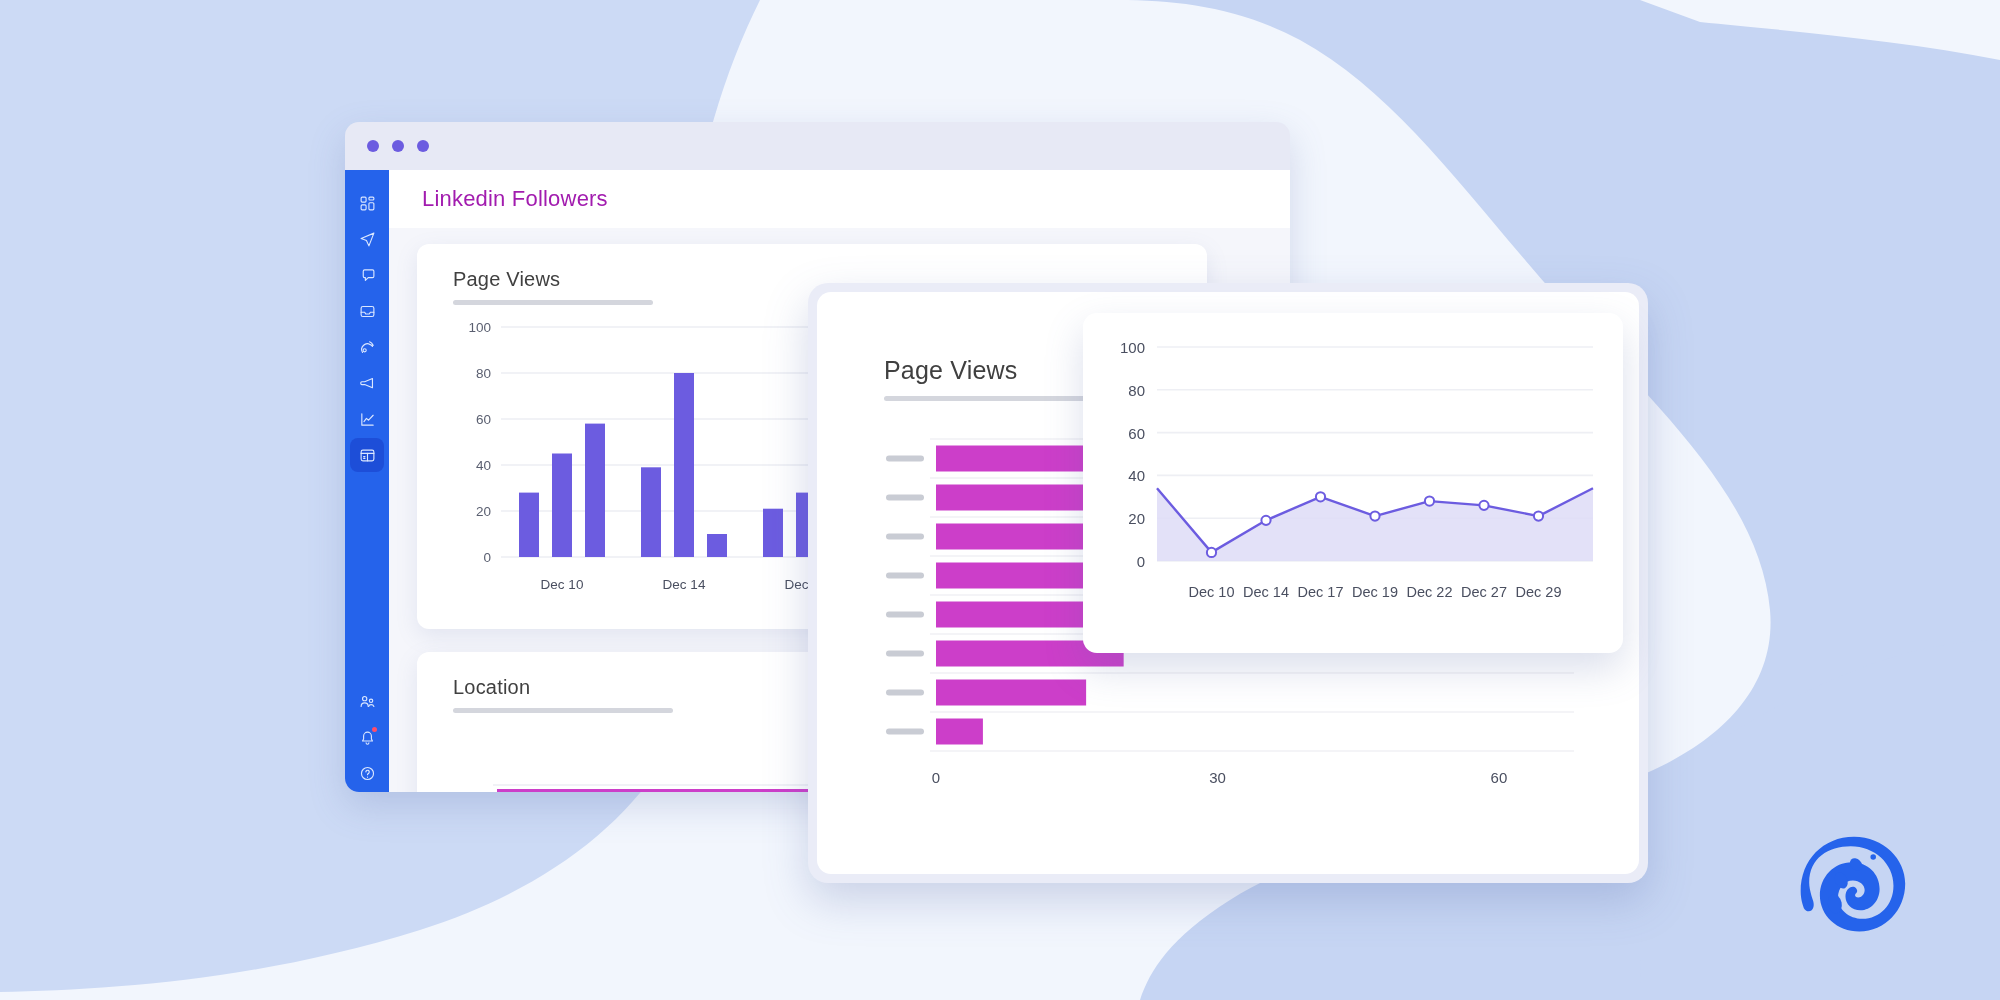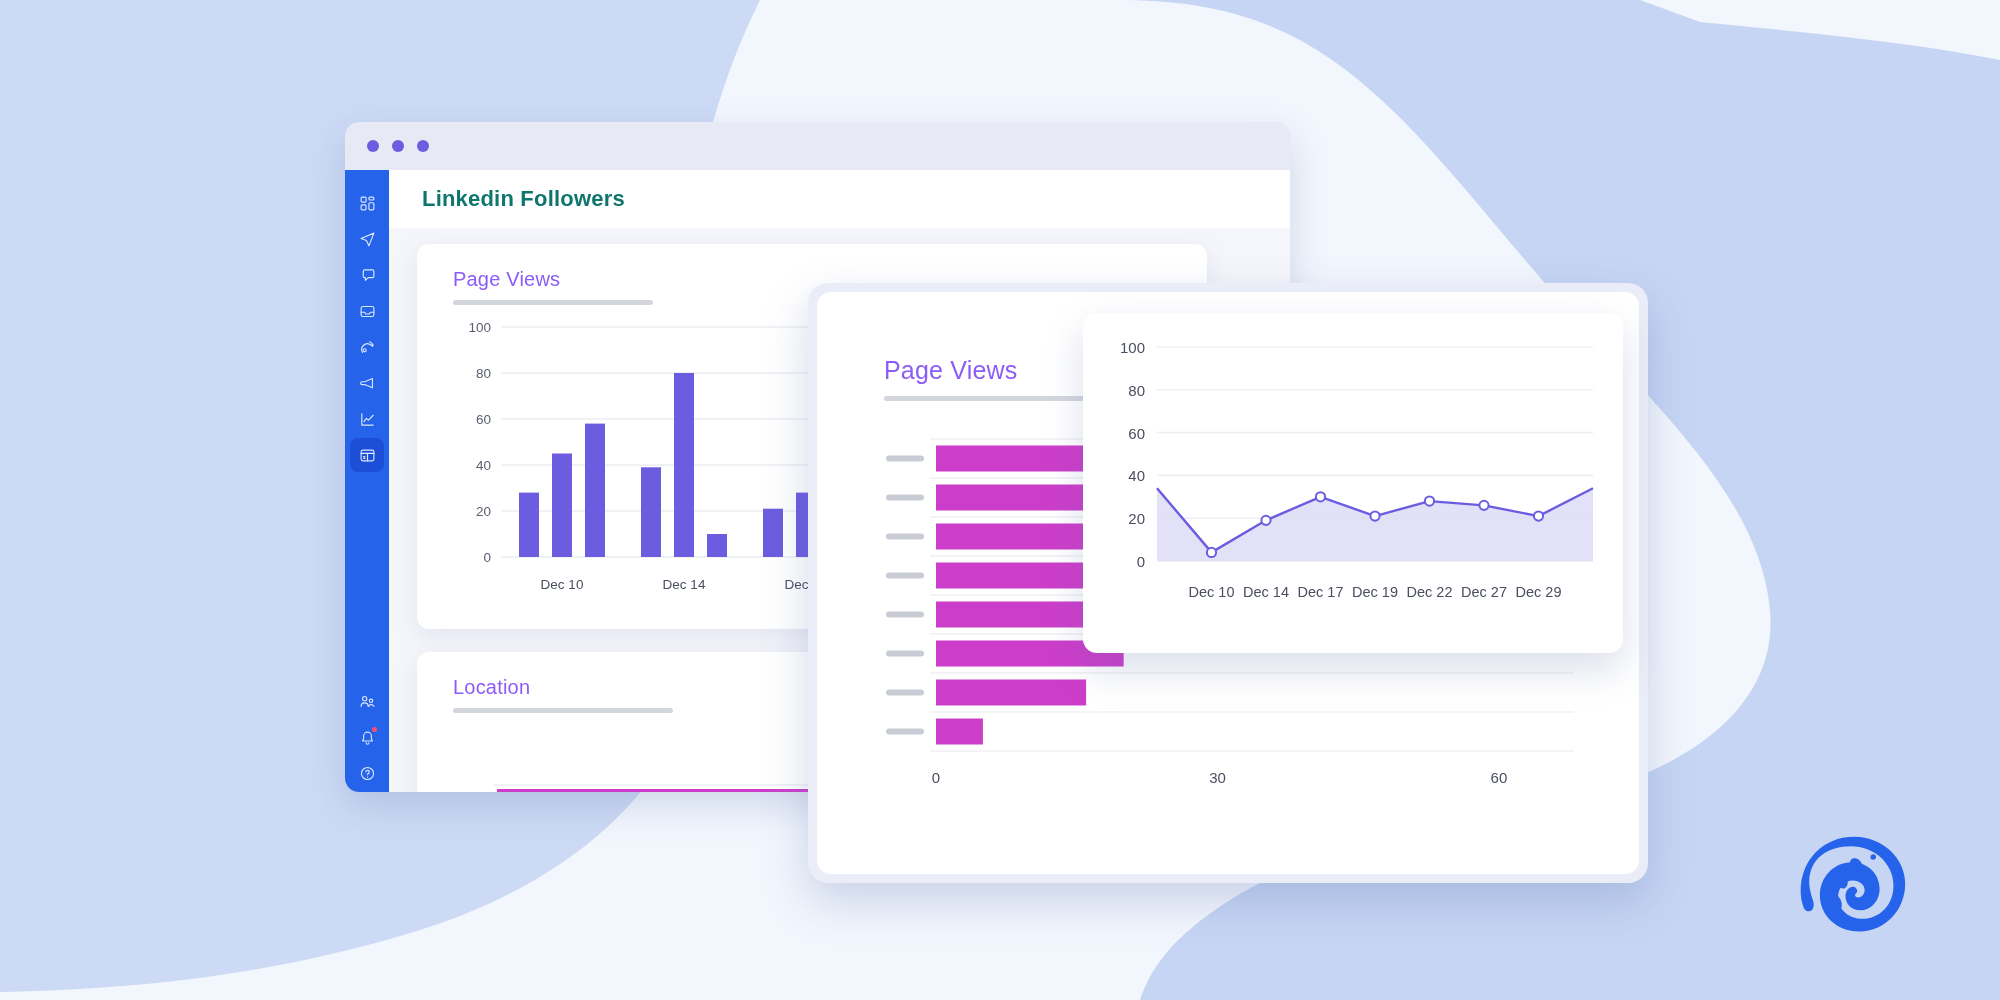--- a/index.html
+++ b/index.html
@@ -62,28 +62,28 @@
     background: #f5f6fb;
     position: relative;
     overflow: hidden;
   }
   .topbar {
     height: 58px;
     background: #ffffff;
     display: flex; align-items: center;
     padding-left: 33px;
   }
-  .topbar-title { font-size: 22px; color: #0f766e; font-weight: 700; letter-spacing: .2px; }
+  .topbar-title { font-size: 22px; color: #a21caf; font-weight: 400; letter-spacing: .2px; }
 
   .card {
     background: #fff;
     border-radius: 12px;
     box-shadow: 0 7px 22px rgba(110,125,175,.14);
   }
-  .card-title { font-size: 20px; color: #8b5cf6; letter-spacing: .2px; }
+  .card-title { font-size: 20px; color: #404040; letter-spacing: .2px; }
   .title-rule { height: 5px; border-radius: 3px; background: #d4d6dd; margin-top: 9px; }
 
   
   #card-pageviews {
     position: absolute; left: 28px; top: 74px;
     width: 790px; height: 385px;
     padding: 24px 0 0 36px;
   }
   #card-location {
     position: absolute; left: 28px; top: 482px;

